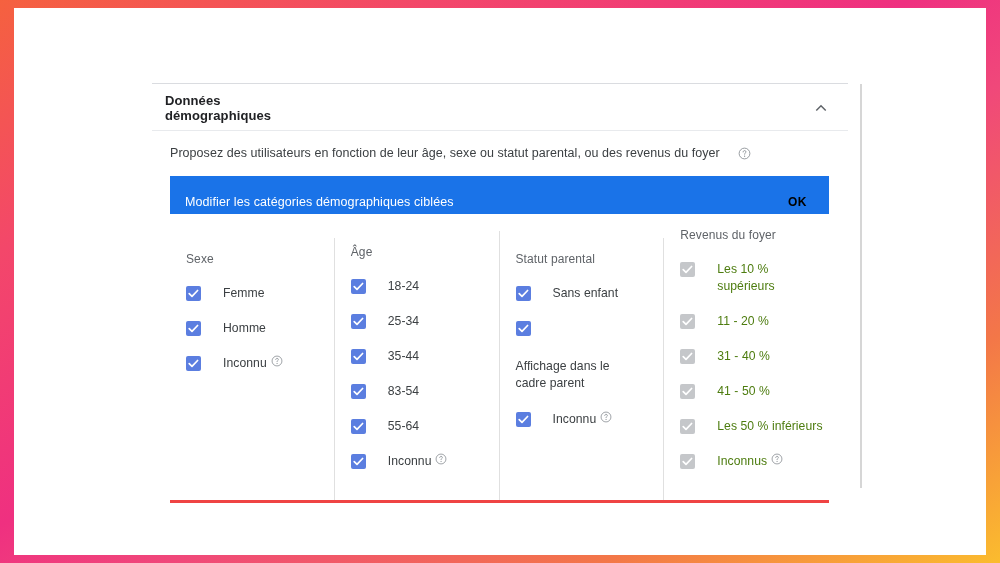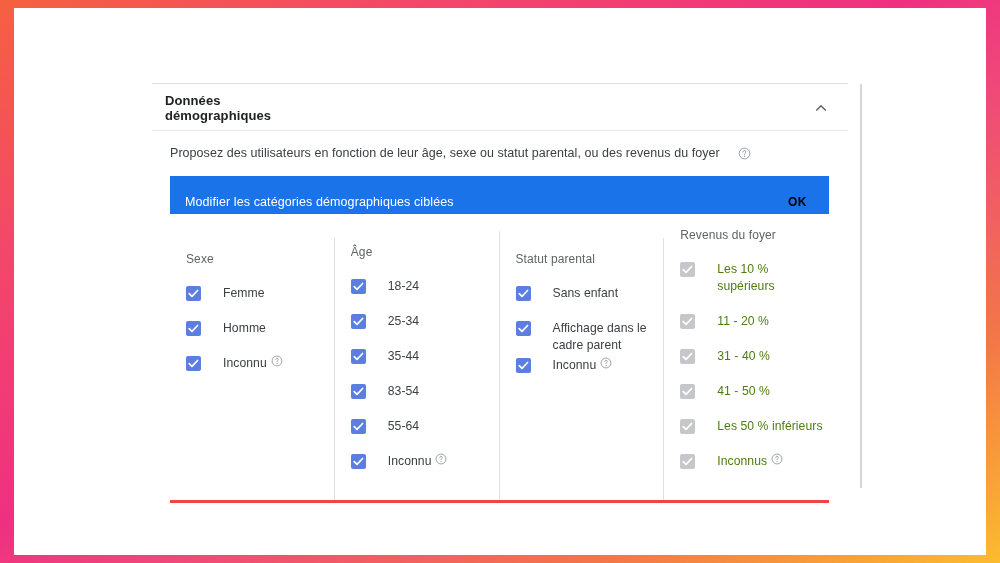--- a/index.html
+++ b/index.html
@@ -130,21 +130,21 @@
     letter-spacing: .1px;
   }
 
   .option-row {
     display: flex;
     align-items: flex-start;
     gap: 22px;
     margin-bottom: 18px;
     min-height: 17px;
   }
-  .option-row.two-line { margin-bottom: 3px; }
+  .option-row.two-line { margin-bottom: 19px; flex-direction: column; }
 
   .checkbox {
     flex: 0 0 auto;
     width: 15px;
     height: 15px;
     border-radius: 2px;
     background: #5b7ee0;
     position: relative;
     margin-top: 1px;
     cursor: pointer;

